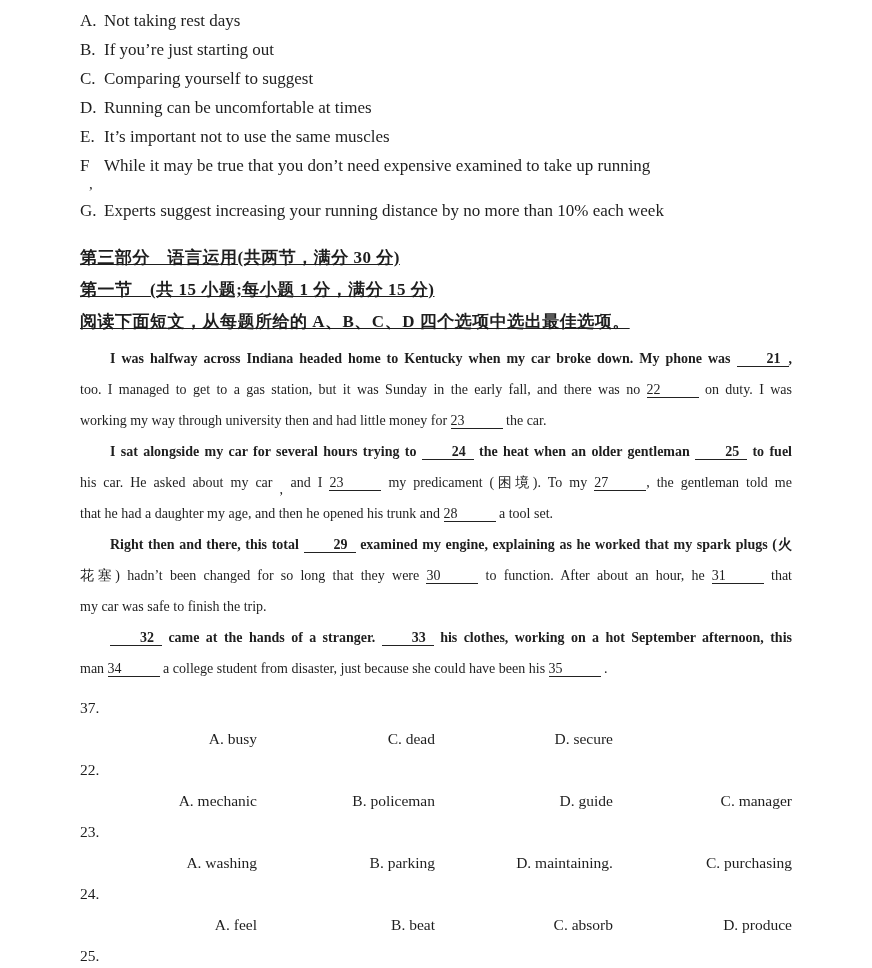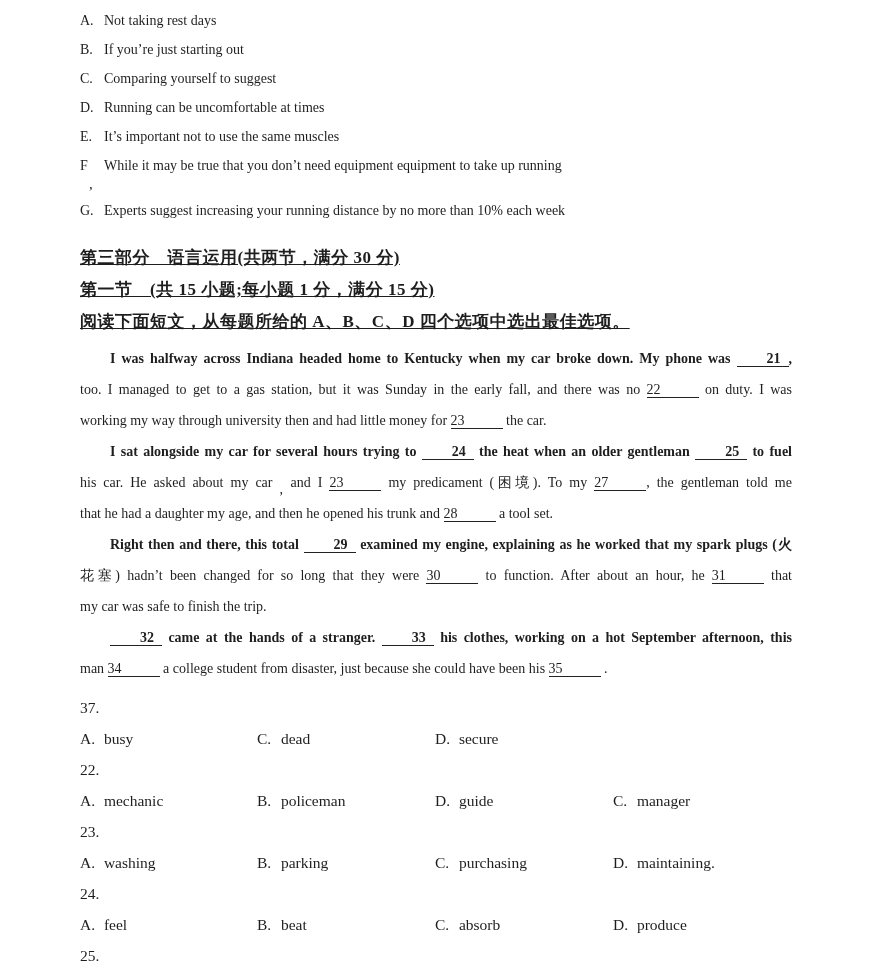--- a/index.html
+++ b/index.html
@@ -4,21 +4,21 @@
 <title>Exam Page</title>
 <style>
   html,body{margin:0;padding:0;}
   body{
     width:872px;height:968px;overflow:hidden;
     background:#ffffff;color:#1e1e1e;
     font-family:"Liberation Serif","DejaVu Serif",serif;
   }
   .page{box-sizing:border-box;width:872px;padding:6px 80px 0 80px;}
   
-  .gap-item{font-size:14px;line-height:29px;white-space:nowrap;}
+  .gap-item{font-size:17px;line-height:29px;white-space:nowrap;}
   .glabel{display:inline-block;min-width:24px;}
   .stray{height:16px;line-height:8px;padding-left:9px;font-size:15px;color:#2a2a2a;}
   
   .heading{font-size:17px;font-weight:700;line-height:32px;margin:0;letter-spacing:0.5px;}
   .headings{margin-top:17px;text-decoration:underline;}
   
   .passage{margin-top:5px;}
   .pline{
     font-size:14px;line-height:31px;
     text-align:justify;text-align-last:justify;
@@ -31,34 +31,34 @@
     font-size:14px;
   }
   .lowc{position:relative;top:7px;display:inline-block;width:4px;}
   
   .questions{margin-top:8px;}
   .qnum{font-size:15.5px;line-height:31px;}
   .qrow{
     display:grid;grid-template-columns:177px 178px 178px 1fr;
     font-size:15.5px;line-height:31px;
   }
-  .qopt{white-space:nowrap;}
+  .qopt{white-space:nowrap;text-align:right;}
   .olabel{display:inline-block;min-width:20px;}
 </style>
 </head>
 <body>
 
 <div class="page">
   <div class="gap-list">
       <div class="gap-item"><span class="glabel">A.</span><span class="gtext">Not taking rest days</span></div>
       <div class="gap-item"><span class="glabel">B.</span><span class="gtext">If you’re just starting out</span></div>
       <div class="gap-item"><span class="glabel">C.</span><span class="gtext">Comparing yourself to suggest</span></div>
       <div class="gap-item"><span class="glabel">D.</span><span class="gtext">Running can be uncomfortable at times</span></div>
       <div class="gap-item"><span class="glabel">E.</span><span class="gtext">It’s important not to use the same muscles</span></div>
-      <div class="gap-item"><span class="glabel">F</span><span class="gtext">While it may be true that you don’t need equipment equipment to take up running</span></div>
+      <div class="gap-item"><span class="glabel">F</span><span class="gtext">While it may be true that you don’t need expensive examined to take up running</span></div>
       <div class="stray">,</div>
       <div class="gap-item"><span class="glabel">G.</span><span class="gtext">Experts suggest increasing your running distance by no more than 10% each week</span></div>
     </div>
   <div class="headings">
     <div class="heading">第三部分　语言运用(共两节，满分 30 分)</div>
     <div class="heading">第一节　(共 15 小题;每小题 1 分，满分 15 分)</div>
     <div class="heading">阅读下面短文，从每题所给的 A、B、C、D 四个选项中选出最佳选项。</div>
   </div>
   <div class="passage">
       <div class="pline first">I was halfway across Indiana headed home to Kentucky when my car broke down. My phone was <span class="blank">21</span>,</div>
@@ -84,22 +84,22 @@
       <div class="qrow">
         <div class="qopt"><span class="olabel">A.</span> mechanic</div>
         <div class="qopt"><span class="olabel">B.</span> policeman</div>
         <div class="qopt"><span class="olabel">D.</span> guide</div>
         <div class="qopt"><span class="olabel">C.</span> manager</div>
       </div>
       <div class="qnum">23.</div>
       <div class="qrow">
         <div class="qopt"><span class="olabel">A.</span> washing</div>
         <div class="qopt"><span class="olabel">B.</span> parking</div>
+        <div class="qopt"><span class="olabel">D.</span> maintaining.</div>
         <div class="qopt"><span class="olabel">C.</span> purchasing</div>
-        <div class="qopt"><span class="olabel">D.</span> maintaining.</div>
       </div>
       <div class="qnum">24.</div>
       <div class="qrow">
         <div class="qopt"><span class="olabel">A.</span> feel</div>
         <div class="qopt"><span class="olabel">B.</span> beat</div>
         <div class="qopt"><span class="olabel">C.</span> absorb</div>
         <div class="qopt"><span class="olabel">D.</span> produce</div>
       </div>
       <div class="qnum">25.</div>
     </div>

